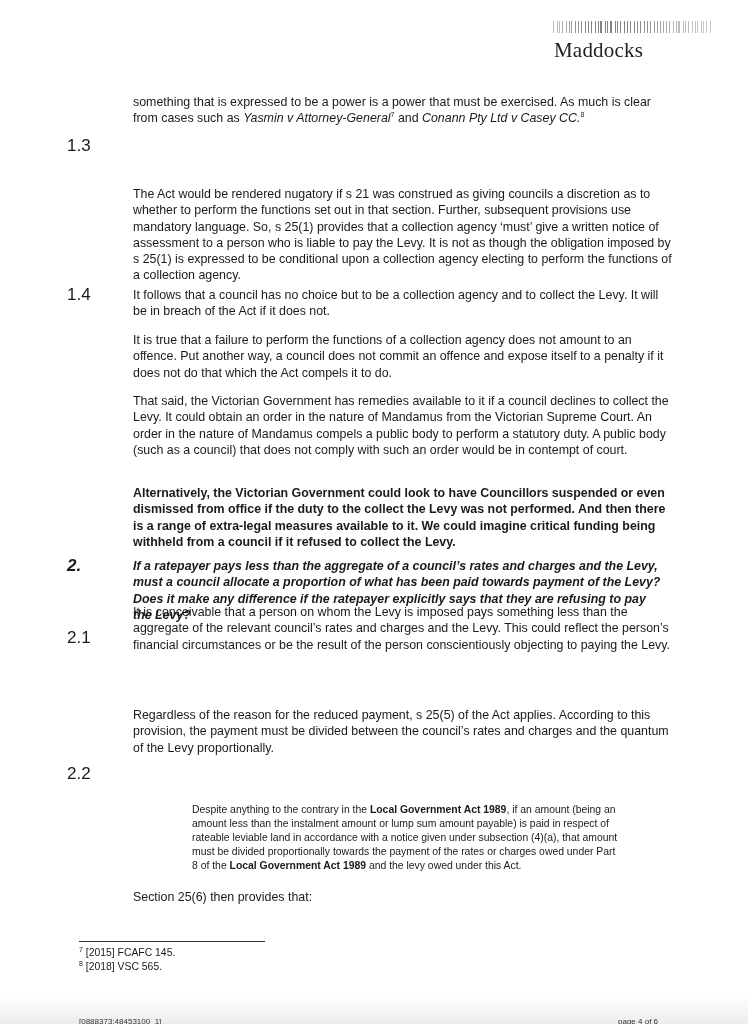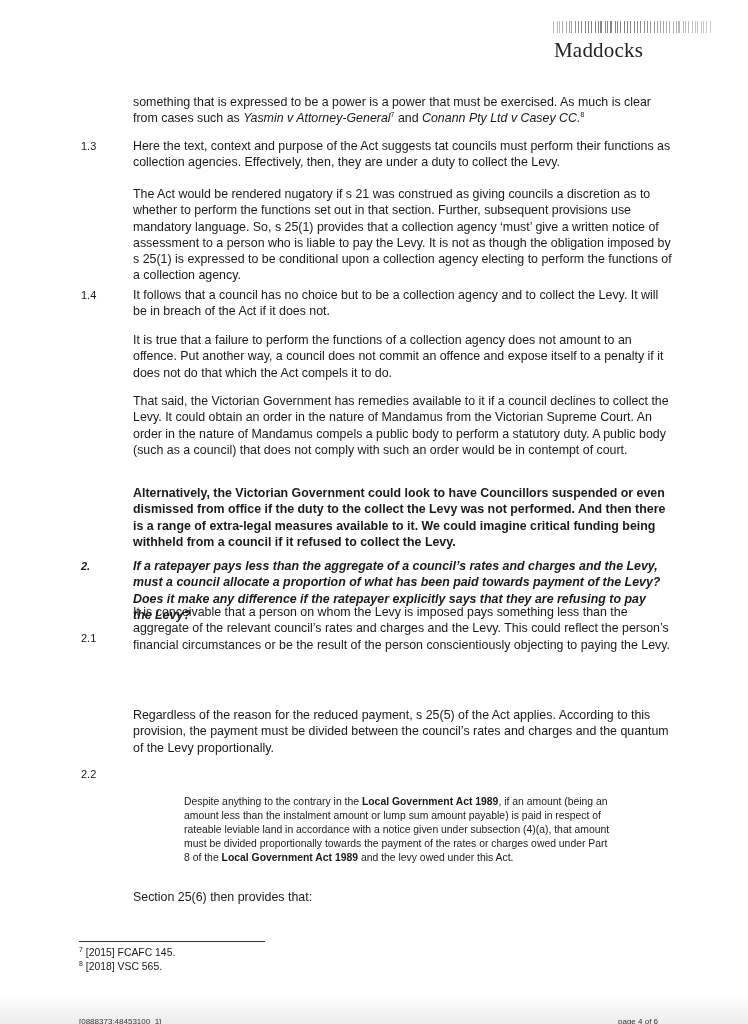--- a/index.html
+++ b/index.html
@@ -48,45 +48,46 @@
     }
     .para {
       position: absolute;
       left: 133px;
       width: 540px;
       font-size: 12.4px;
       line-height: 16.3px;
     }
     .num {
       position: absolute;
-      left: 81px;
-      font-size: 11px;
+      left: 67px;
+      font-size: 17px;
       line-height: 16.3px;
     }
     .num.bold {
       font-weight: bold;
       font-style: italic;
     }
     .para.question {
       font-weight: bold;
       font-style: italic;
       width: 530px;
     }
     .para i { font-style: italic; }
     sup {
       font-size: 7px;
       vertical-align: super;
       line-height: 0;
     }
     .quote {
       position: absolute;
-      left: 184px;
+      left: 192px;
       width: 430px;
       font-size: 10.4px;
       line-height: 13.9px;
+      margin-top: 8px;
     }
     .quote b { font-weight: bold; }
     .footnote-rule {
       position: absolute;
       left: 79px;
       top: 941px;
       width: 186px;
       height: 1px;
       background: #333;
     }
@@ -176,21 +177,20 @@
       <span style="width: 1px; opacity: 0.4; margin-right: 2px;"></span>
       <span style="width: 1px; opacity: 0.4; margin-right: 1px;"></span>
     </div>
   <div class="logo">Maddocks</div>
 
   <div class="para" style="top:94px;">
     <span>something that is expressed to be a power is a power that must be exercised.  As much is clear from cases such as </span><i>Yasmin v Attorney-General</i><sup>7</sup><span> and </span><i>Conann Pty Ltd v Casey CC.</i><sup>8</sup>
   </div>
 
   <div class="num" style="top:138px;">1.3</div>
-  <div class="para" style="top:138px;">Here the text, context and purpose of the Act suggests tat councils must perform their functions as collection agencies.  Effectively, then, they are under a duty to collect the Levy.</div>
   <div class="para" style="top:186px;">The Act would be rendered nugatory if s 21 was construed as giving councils a discretion as to whether to perform the functions set out in that section.  Further, subsequent provisions use mandatory language.  So, s 25(1) provides that a collection agency ‘must’ give a written notice of assessment to a person who is liable to pay the Levy.  It is not as though the obligation imposed by s 25(1) is expressed to be conditional upon a collection agency electing to perform the functions of a collection agency.</div>
 
   <div class="num" style="top:287px;">1.4</div>
   <div class="para" style="top:332px;">It is true that a failure to perform the functions of a collection agency does not amount to an offence.  Put another way, a council does not commit an offence and expose itself to a penalty if it does not do that which the Act compels it to do.</div>
   <div class="para" style="top:287px;">It follows that a council has no choice but to be a collection agency and to collect the Levy.  It will be in breach of the Act if it does not.</div>
   <div class="para" style="top:393px;">That said, the Victorian Government has remedies available to it if a council declines to collect the Levy.  It could obtain an order in the nature of Mandamus from the Victorian Supreme Court.  An order in the nature of Mandamus compels a public body to perform a statutory duty.  A public body (such as a council) that does not comply with such an order would be in contempt of court.</div>
   <div class="para" style="top:485px;font-weight:bold;">Alternatively, the Victorian Government could look to have Councillors suspended or even dismissed from office if the duty to the collect the Levy was not performed.  And then there is a range of extra-legal measures available to it.  We could imagine critical funding being withheld from a council if it refused to collect the Levy.</div>
 
   <div class="num bold" style="top:558px;">2.</div>
   <div class="para question" style="top:558px;">If a ratepayer pays less than the aggregate of a council’s rates and charges and the Levy, must a council allocate a proportion of what has been paid towards payment of the Levy?  Does it make any difference if the ratepayer explicitly says that they are refusing to pay the Levy?</div>

